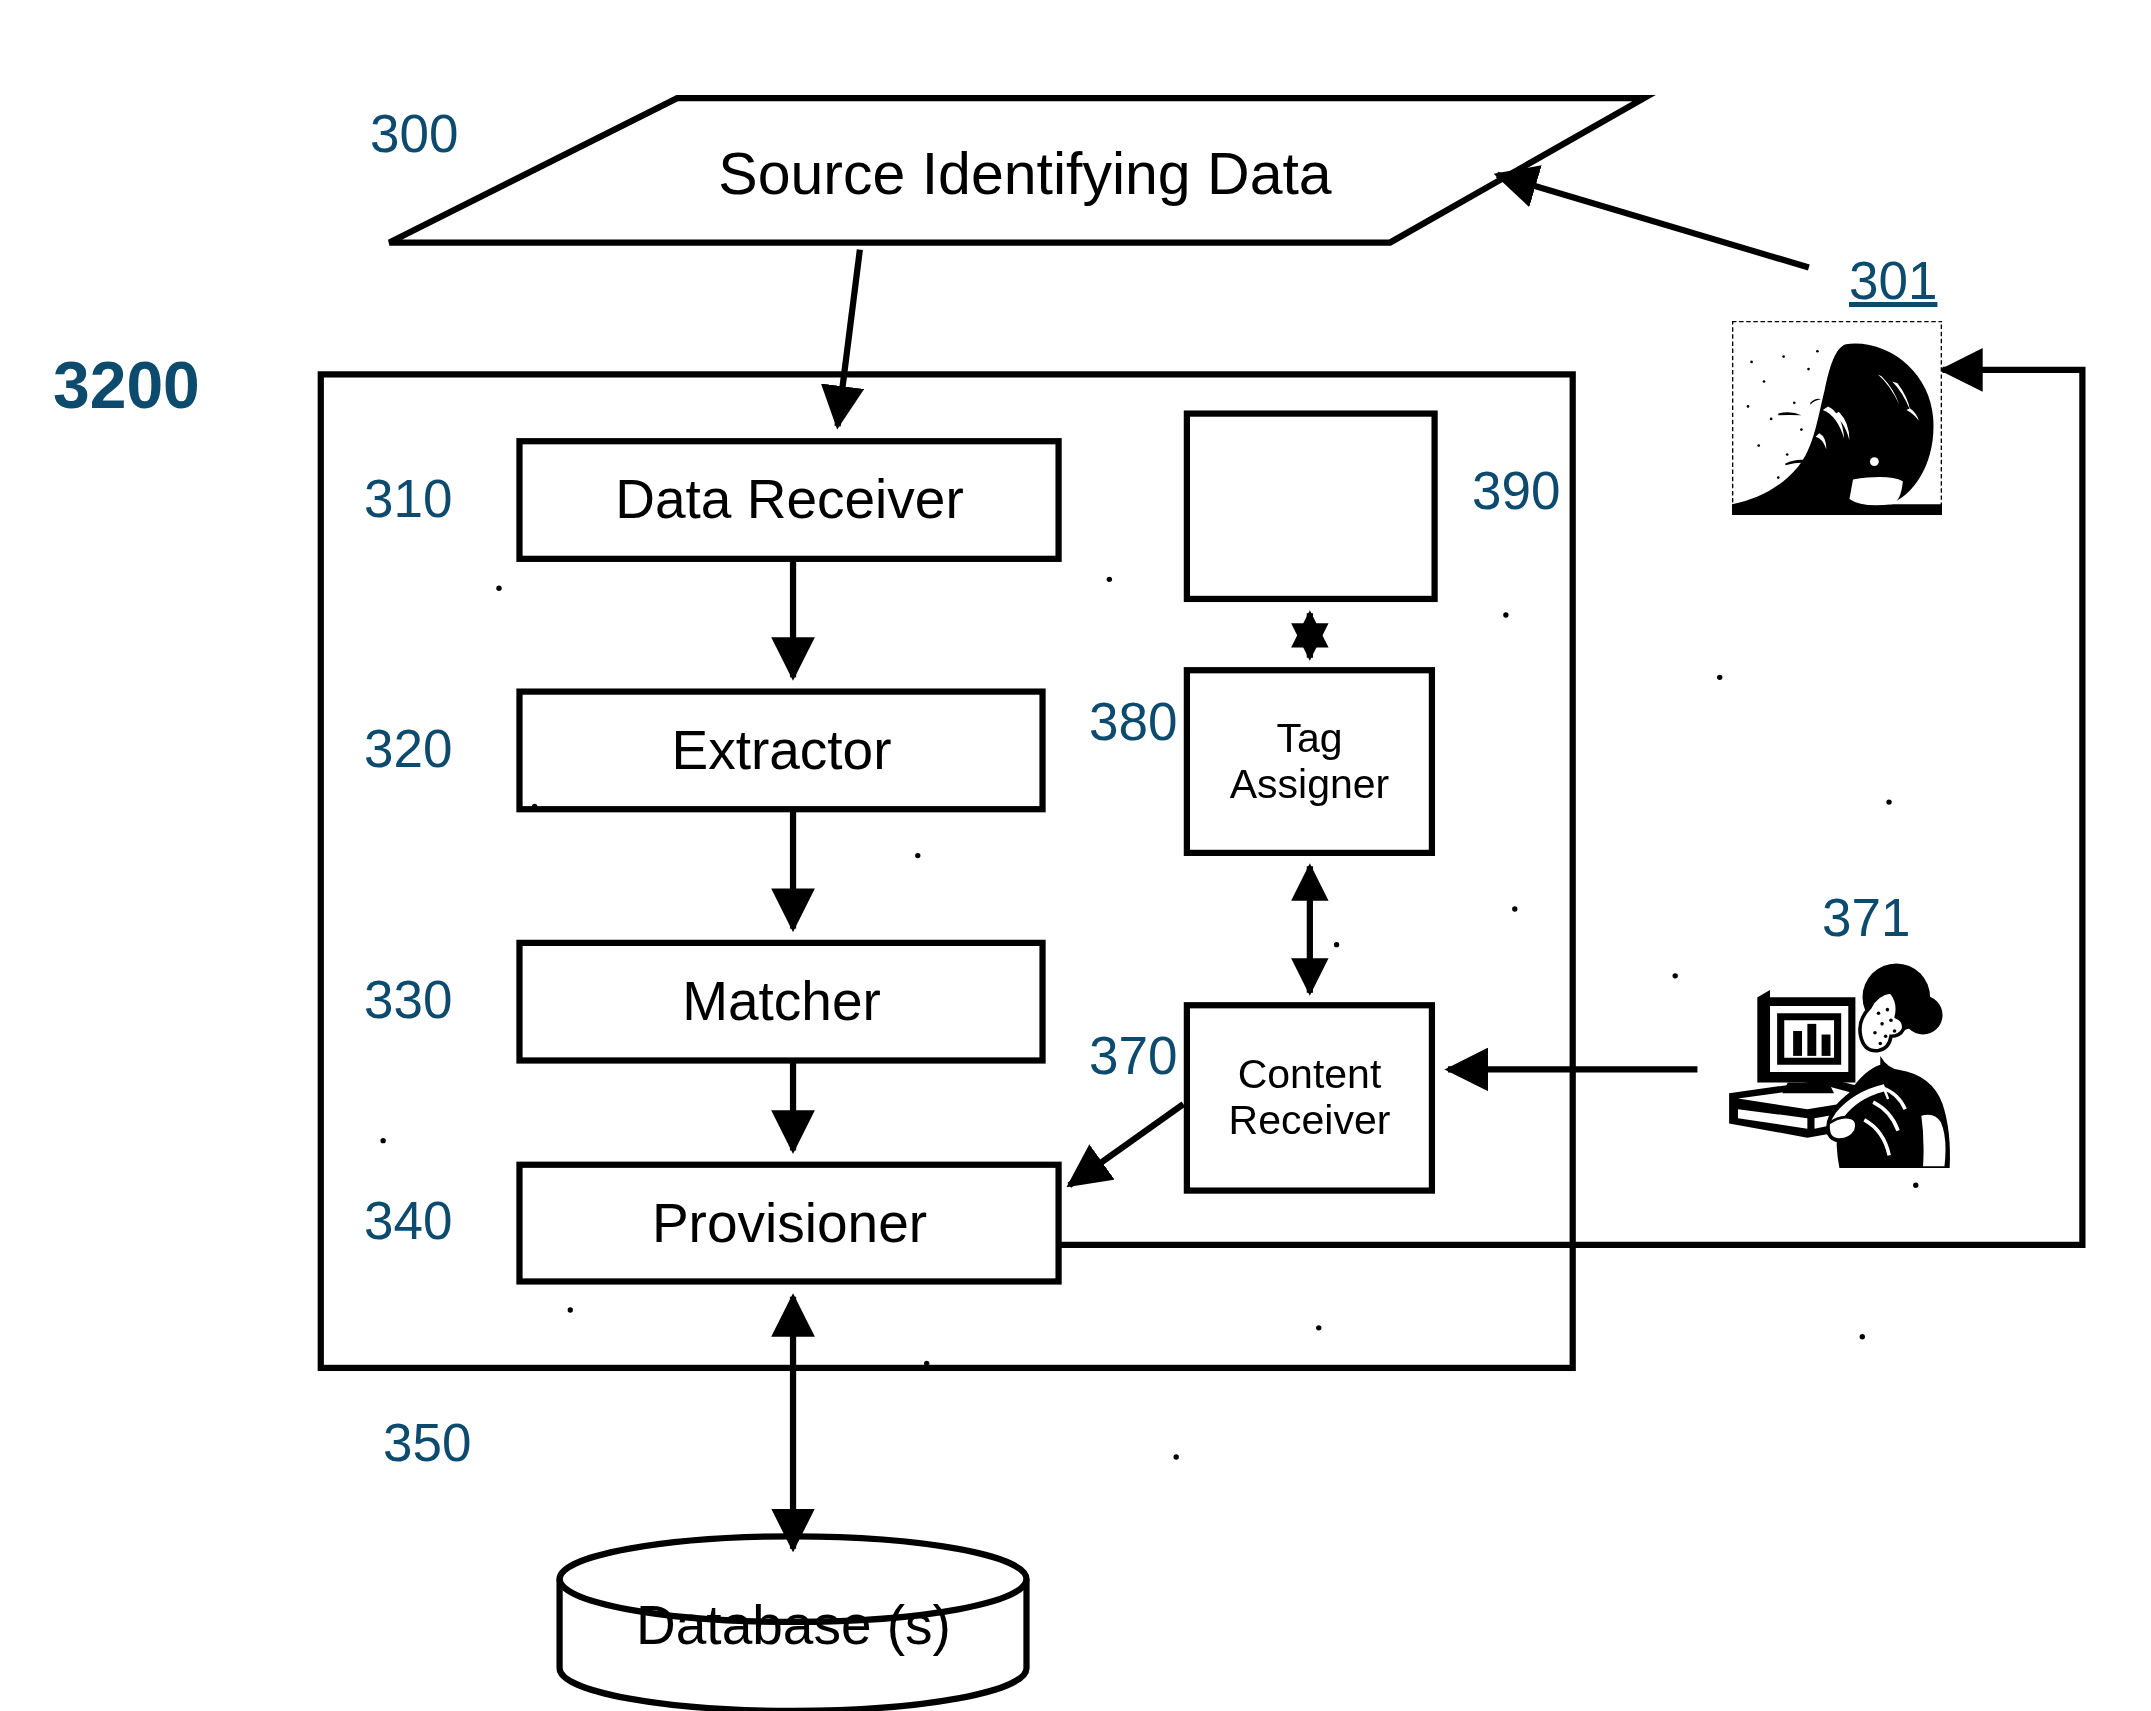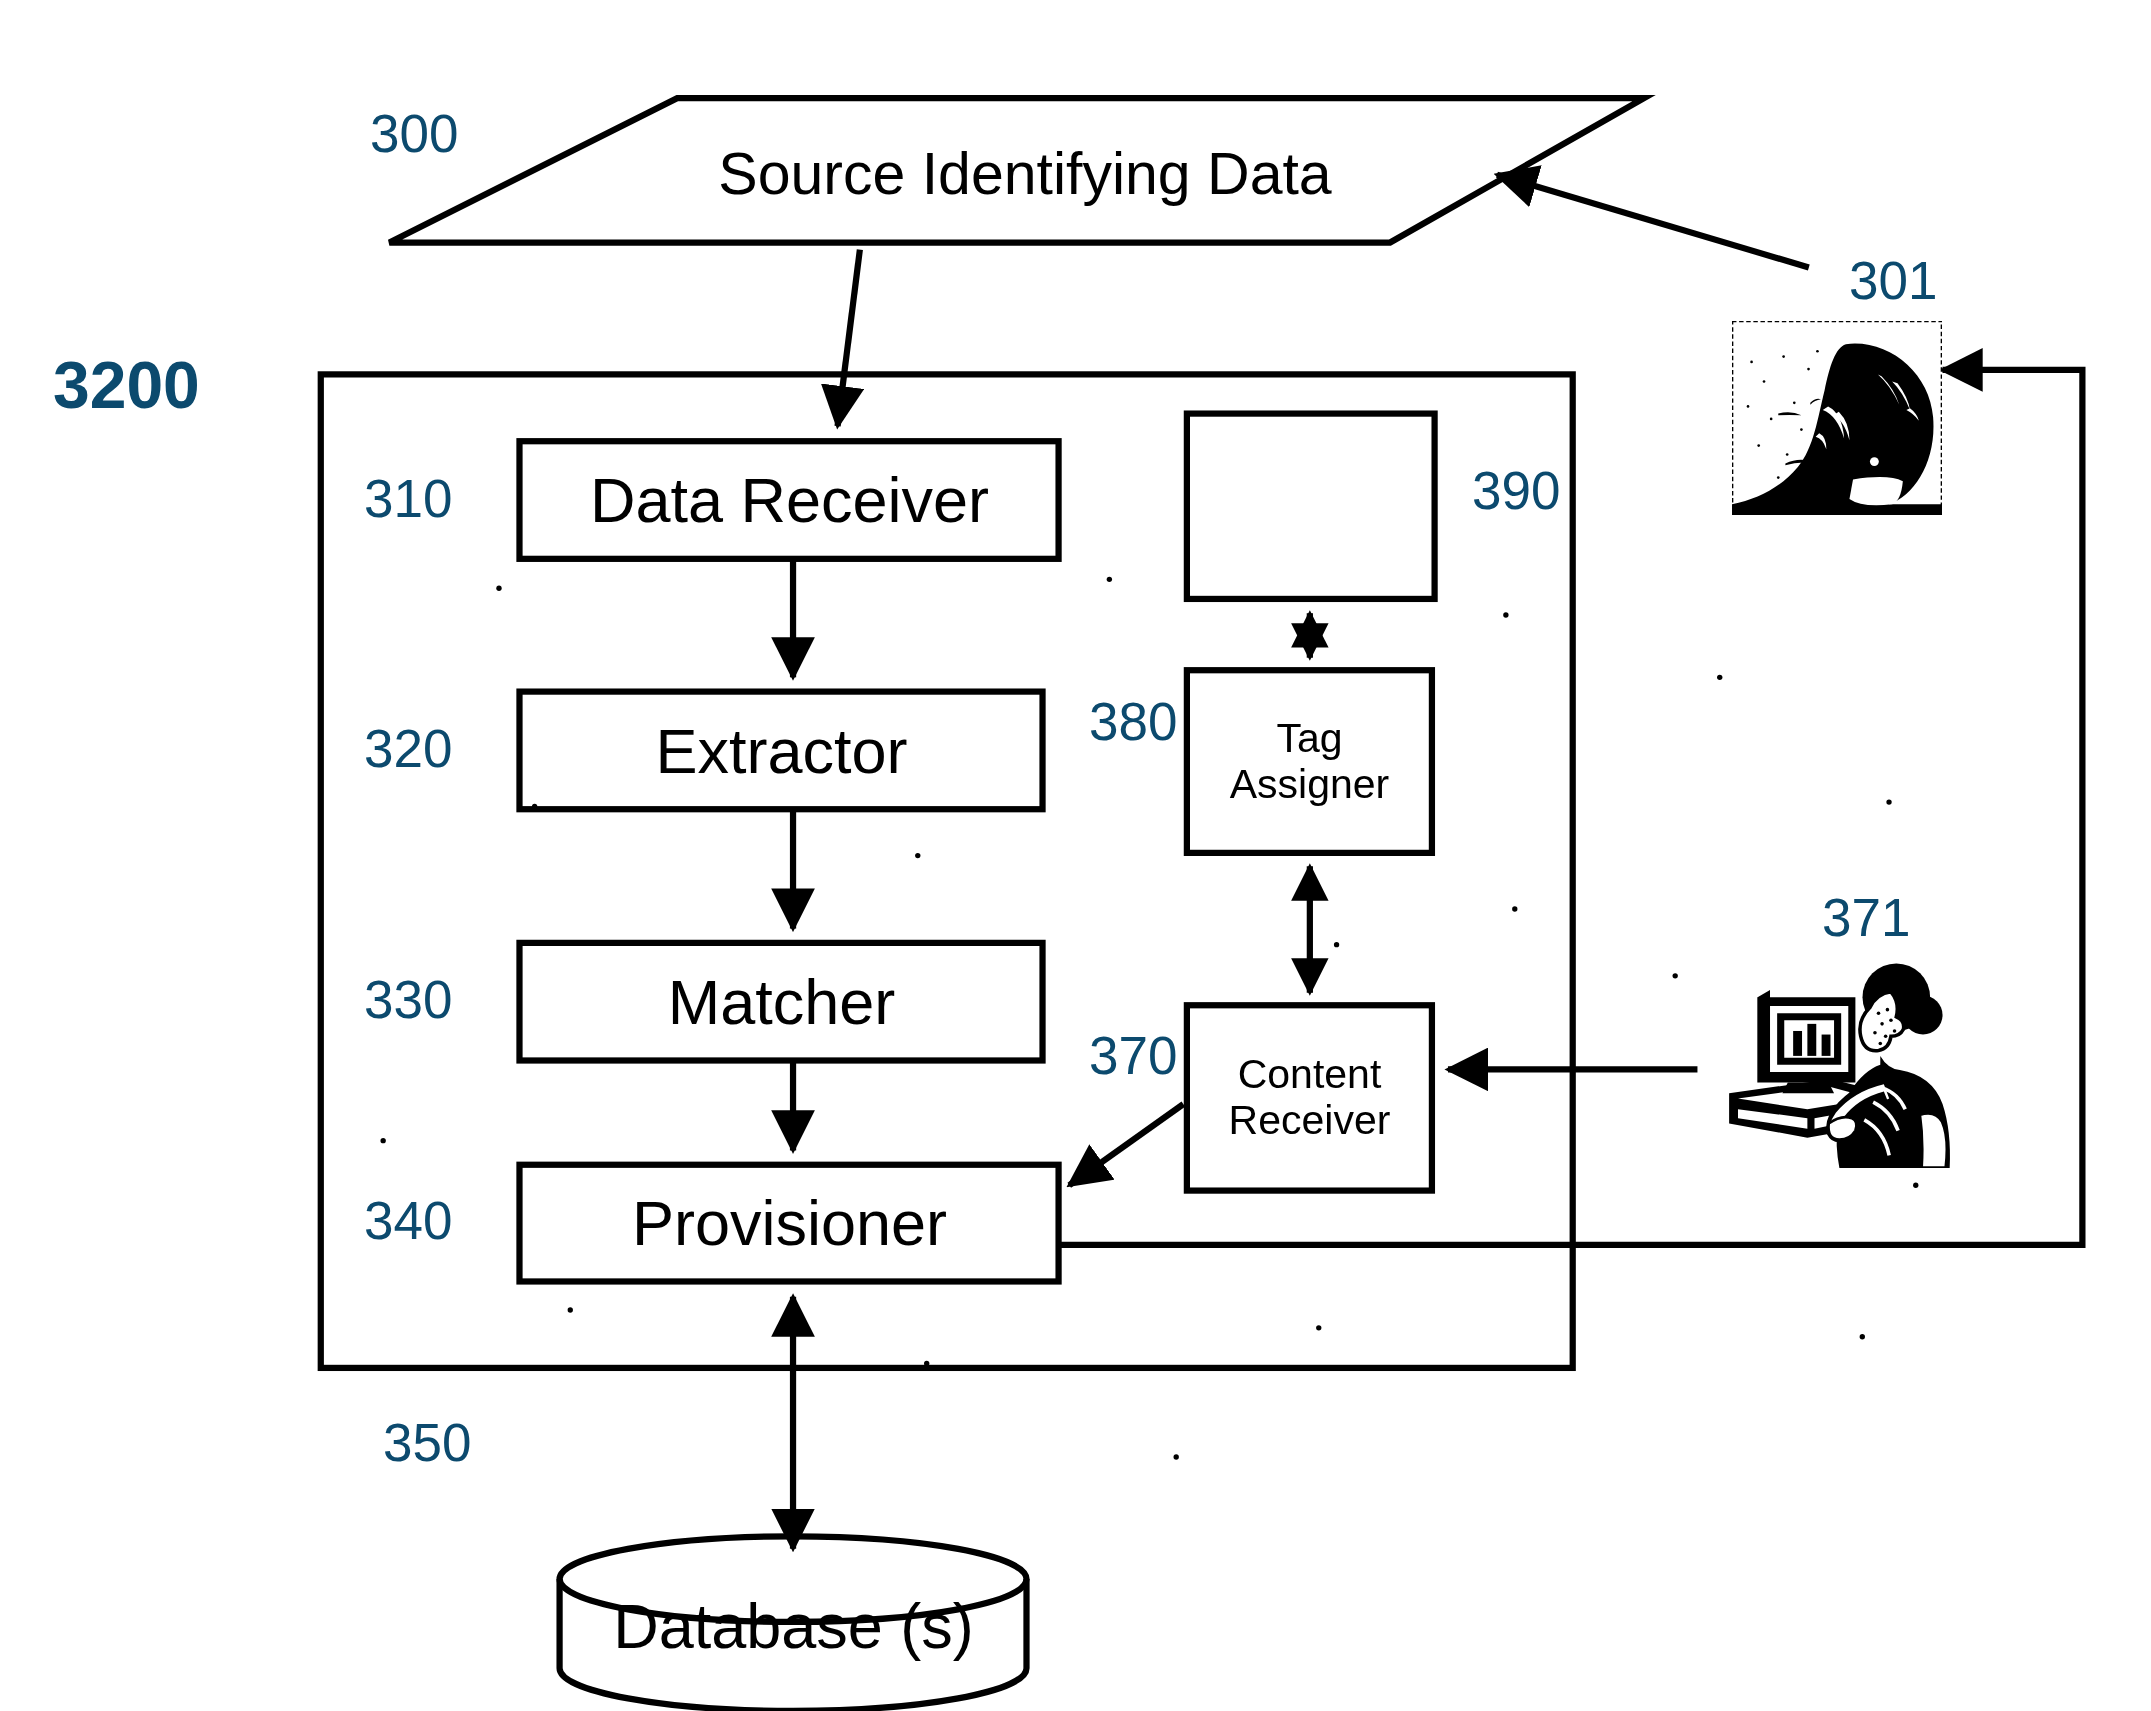--- a/index.html
+++ b/index.html
@@ -44,21 +44,21 @@
     display: flex;
     align-items: center;
     justify-content: center;
     text-align: center;
     font-family: "Liberation Sans", sans-serif;
     color: #000;
     line-height: 1.12;
     user-select: none;
   }
   .node-text.big {
-    font-size: 63px;
+    font-size: 55px;
   }
   .node-text.small {
     font-size: 41px;
   }
   .node-text.parallelogram-label {
     font-size: 59px;
   }
   .clipart {
     position: absolute;
   }
@@ -151,21 +151,21 @@
   <div class="fig-label" style="left:364px; top:1194px;">340</div>
 
   <div class="fig-label" style="left:383px; top:1416px;">350</div>
 
   <div class="fig-label" style="left:1472px; top:464px;">390</div>
 
   <div class="fig-label" style="left:1089px; top:695px;">380</div>
 
   <div class="fig-label" style="left:1089px; top:1029px;">370</div>
 
-  <div class="fig-label" style="left:1849px; top:254px;">301</div>
+  <div class="fig-label" style="left:1849px; top:254px;text-decoration:underline;">301</div>
 
   <div class="fig-label" style="left:1822px; top:891px;">371</div>
 
   <div class="node-text parallelogram-label" style="left:624px; top:134px; width:802px; height:80px;">Source Identifying Data</div>
 
   <div class="node-text big" style="left:520px; top:441px; width:539px; height:118px;">Data Receiver</div>
 
   <div class="node-text big" style="left:520px; top:692px; width:523px; height:118px;">Extractor</div>
 
   <div class="node-text big" style="left:520px; top:943px; width:523px; height:118px;">Matcher</div>

